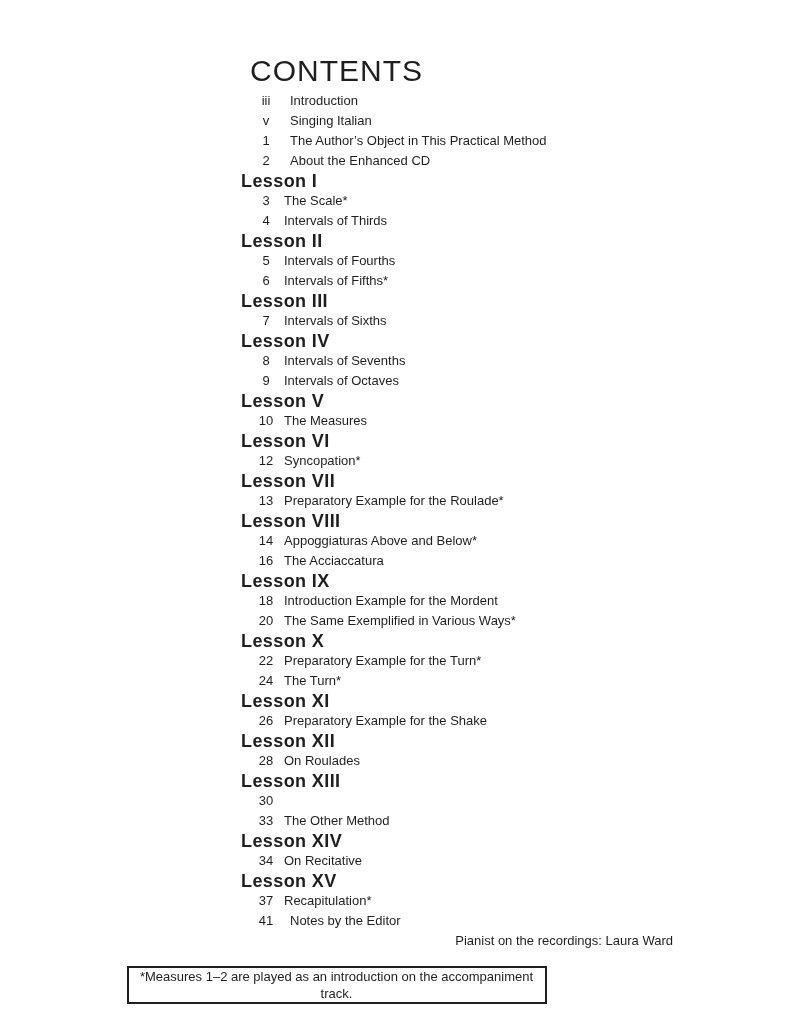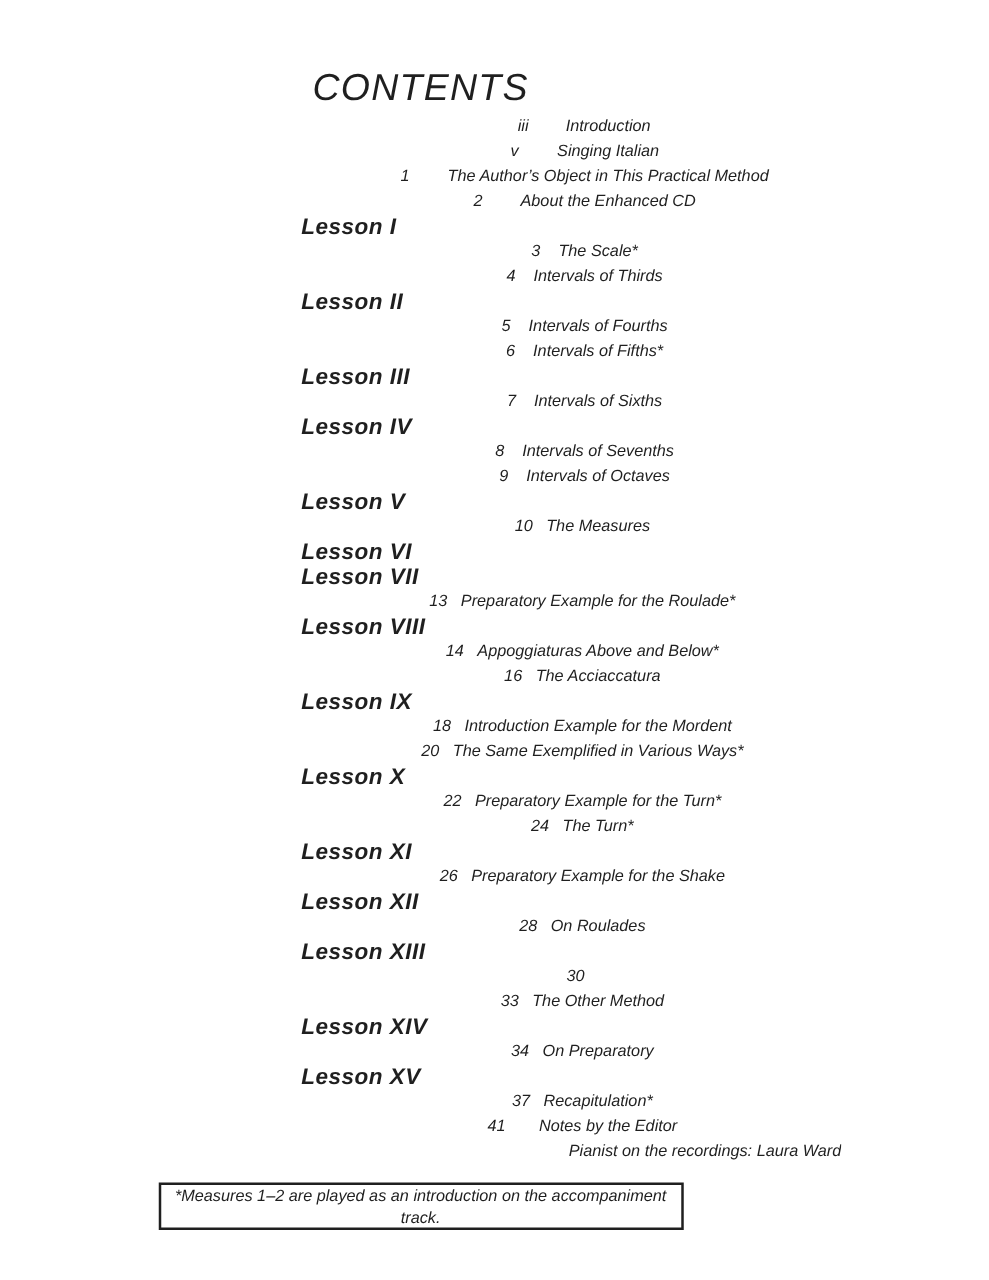--- a/index.html
+++ b/index.html
@@ -4,45 +4,44 @@
 <style>
   html, body { margin: 0; padding: 0; }
   .page {
     position: relative;
     width: 673px;
     height: 1024px;
     background: #ffffff;
     font-family: "Liberation Sans", sans-serif;
     color: #1f1f1f;
     overflow: hidden;
-    font-style: italic;
   }
   .title {
     padding-top: 55px;
     text-align: center;
     font-size: 30px;
     line-height: 32px;
     font-weight: 400;
     letter-spacing: 1px;
   }
   .toc { margin-top: 4px; }
   .row {
     height: 20px;
     line-height: 20px;
     font-size: 13px;
     white-space: nowrap;
   }
-  .entry-row { padding-left: 248px; display: flex; justify-content: center; }
+  .entry-row { padding-left: 248px; display: flex; }
   .entry-row .num {
     display: inline-block;
     width: 36px;
     text-align: center;
     flex: 0 0 36px;
   }
-  .entry-row .title-shallow { margin-left: 16px; }
+  .entry-row .title-shallow { margin-left: 6px; }
   .entry-row .title-deep { }
   .heading-row {
     padding-left: 241px;
     font-size: 18px;
     font-weight: 700;
     letter-spacing: 0.4px;
   }
   .pianist {
     height: 20px;
     line-height: 20px;
@@ -113,20 +112,24 @@
       <div class="row entry-row">
         <span class="num">9</span>
         <span class="title-deep">Intervals of Octaves</span>
       </div>
       <div class="row heading-row"><span>Lesson V</span></div>
       <div class="row entry-row">
         <span class="num">10</span>
         <span class="title-deep">The Measures</span>
       </div>
       <div class="row heading-row"><span>Lesson VI</span></div>
+      <div class="row entry-row">
+        <span class="num">12</span>
+        <span class="title-deep">Syncopation*</span>
+      </div>
       <div class="row heading-row"><span>Lesson VII</span></div>
       <div class="row entry-row">
         <span class="num">13</span>
         <span class="title-deep">Preparatory Example for the Roulade*</span>
       </div>
       <div class="row heading-row"><span>Lesson VIII</span></div>
       <div class="row entry-row">
         <span class="num">14</span>
         <span class="title-deep">Appoggiaturas Above and Below*</span>
       </div>
@@ -166,21 +169,21 @@
       <div class="row entry-row">
         <span class="num">30</span>
       </div>
       <div class="row entry-row">
         <span class="num">33</span>
         <span class="title-deep">The Other Method</span>
       </div>
       <div class="row heading-row"><span>Lesson XIV</span></div>
       <div class="row entry-row">
         <span class="num">34</span>
-        <span class="title-deep">On Preparatory</span>
+        <span class="title-deep">On Recitative</span>
       </div>
       <div class="row heading-row"><span>Lesson XV</span></div>
       <div class="row entry-row">
         <span class="num">37</span>
         <span class="title-deep">Recapitulation*</span>
       </div>
       <div class="row entry-row">
         <span class="num">41</span>
         <span class="title-shallow">Notes by the Editor</span>
       </div>

